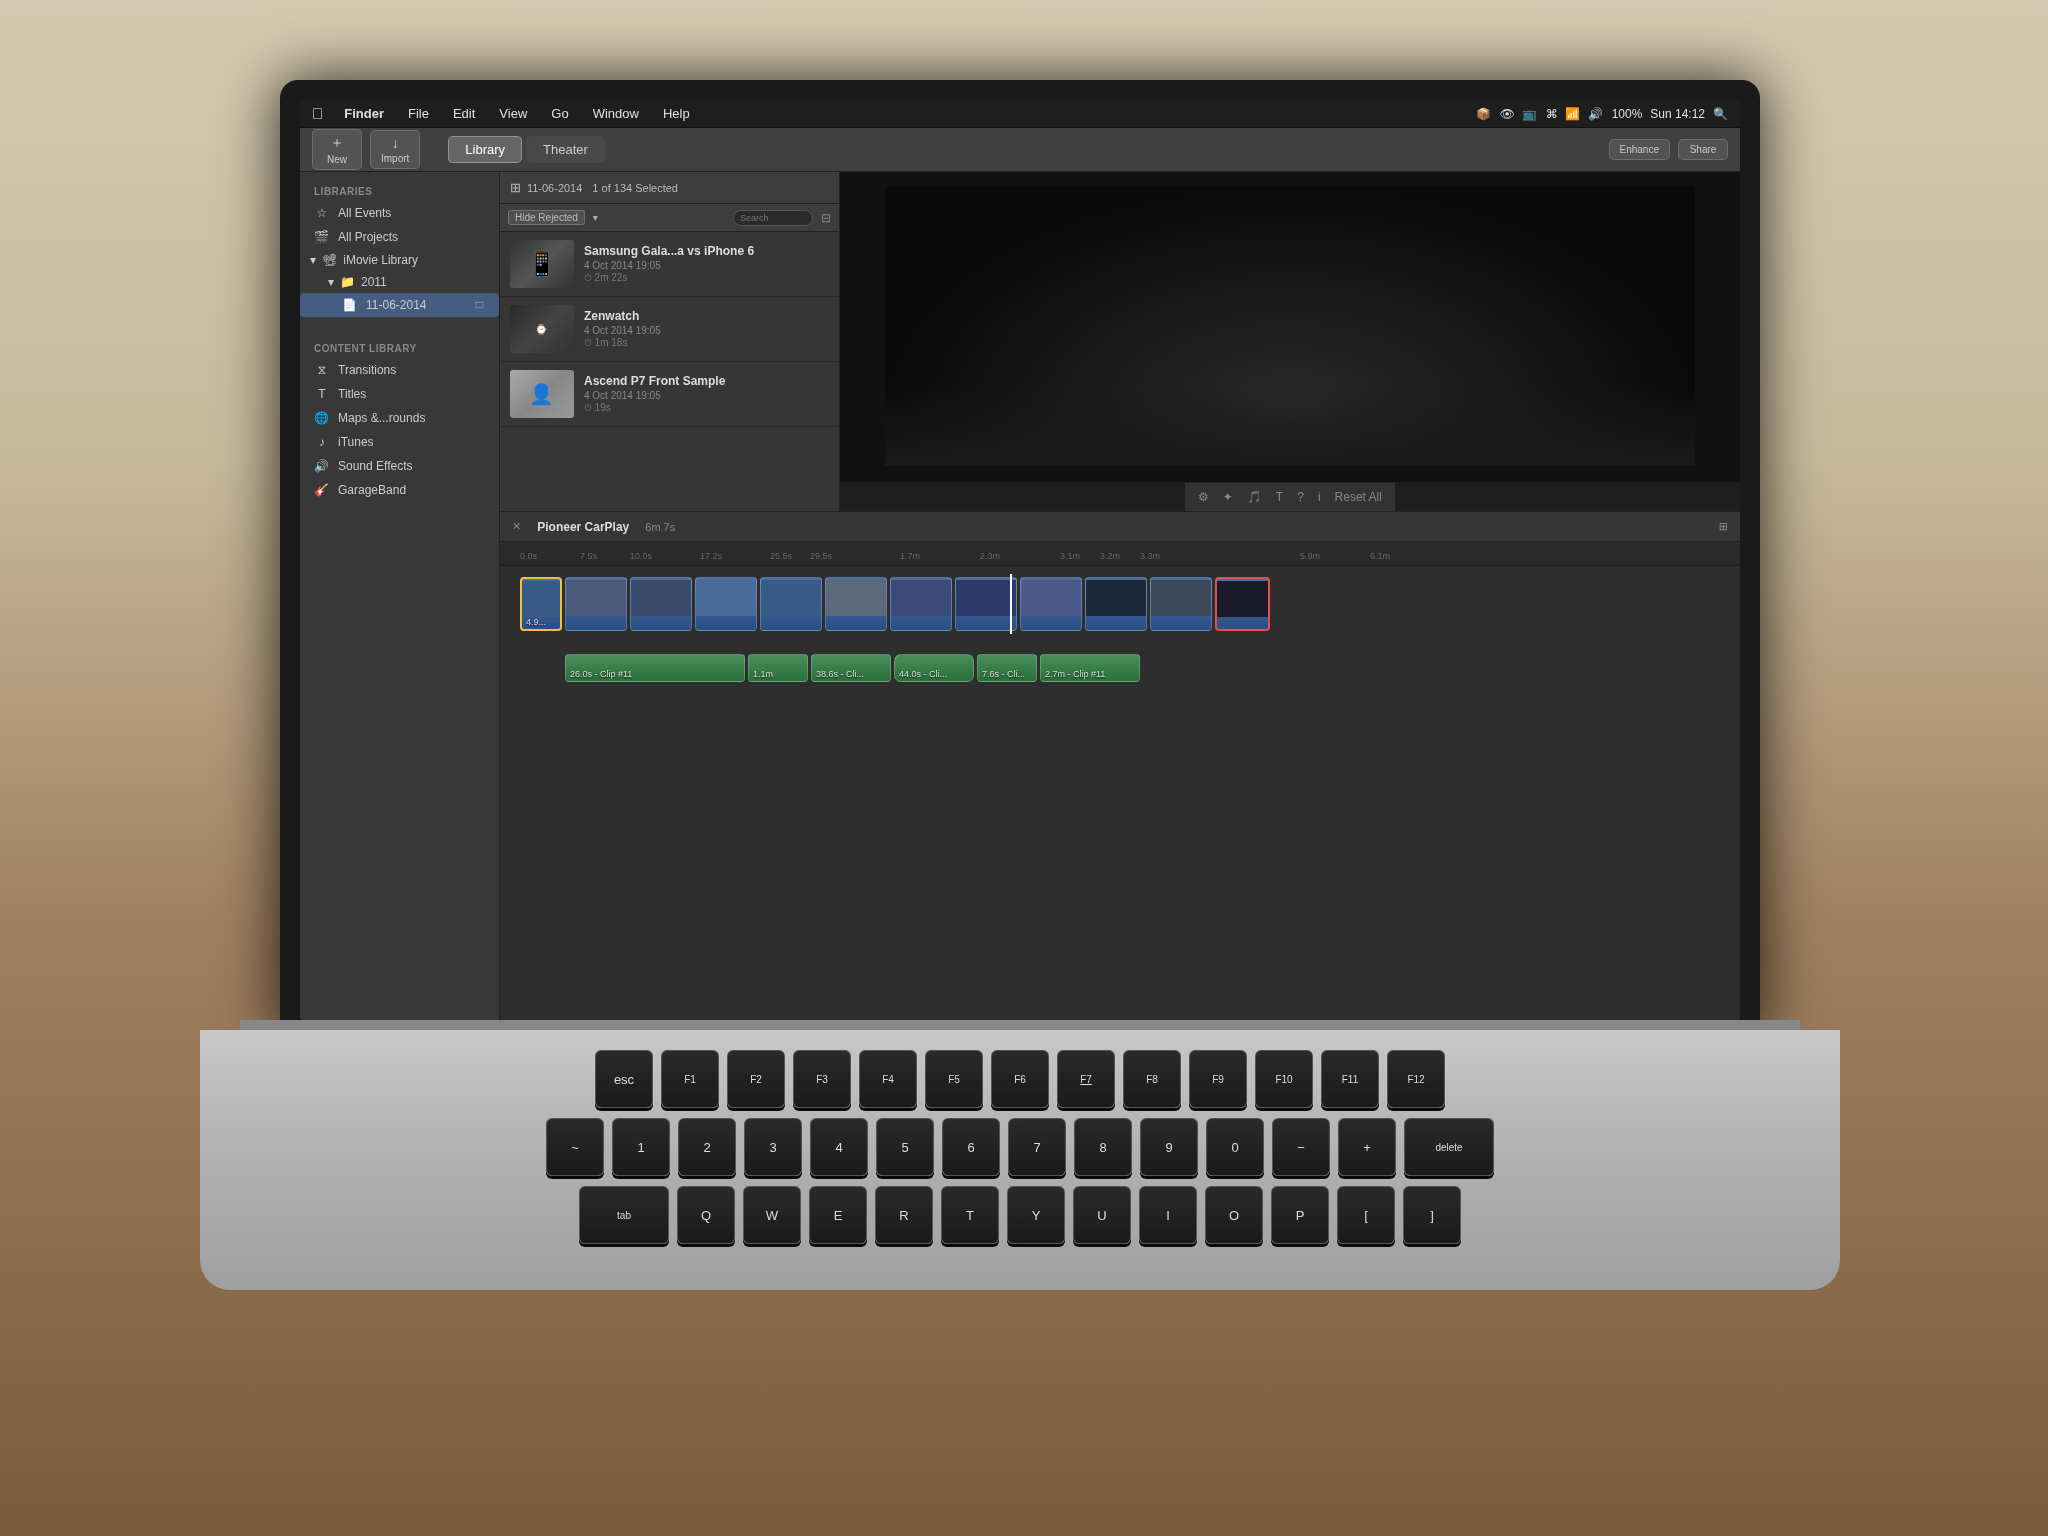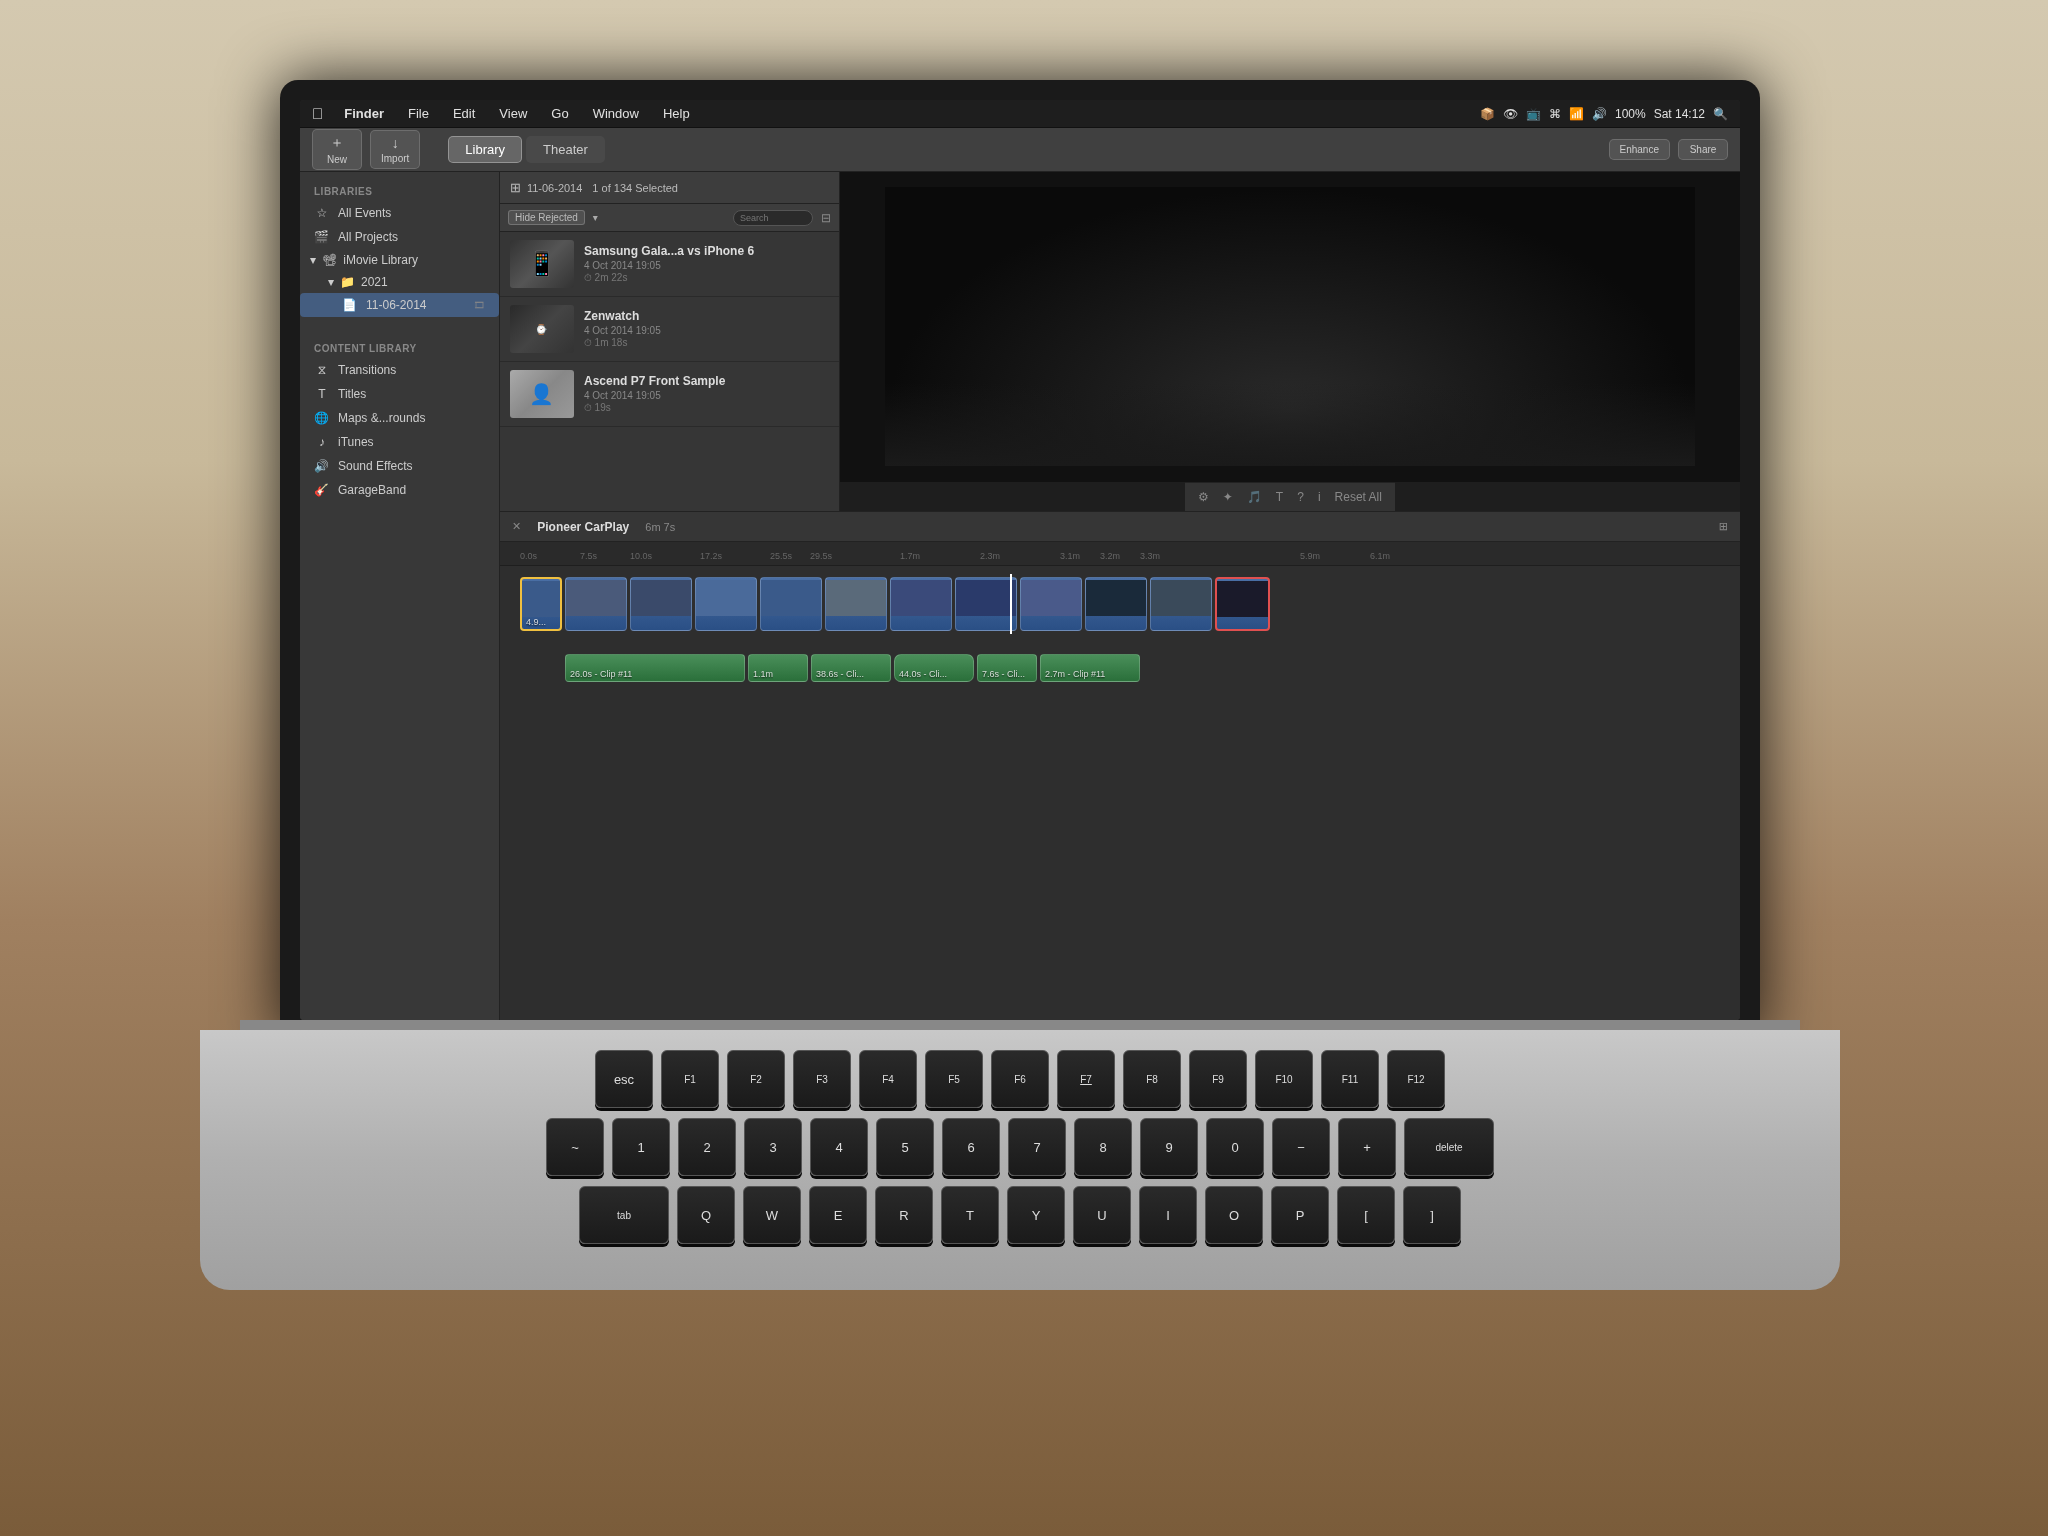--- a/index.html
+++ b/index.html
@@ -690,21 +690,21 @@
           <span class="menu-item">Help</span>
         </div>
         <div class="right-items">
           <span>📦</span>
           <span>👁</span>
           <span>📺</span>
           <span>⌘</span>
           <span>📶</span>
           <span>🔊</span>
           <span>100%</span>
-          <span>Sat 14:12</span>
+          <span>Sun 14:12</span>
           <span>🔍</span>
         </div>
       </div>
 
       <div class="imovie">
 
         <div class="toolbar">
           <div class="toolbar-btn">
             <span class="icon">＋</span>
             <span>New</span>
@@ -741,21 +741,21 @@
               <span>All Projects</span>
             </div>
             <div class="sidebar-folder">
               <span>▾</span>
               <span class="item-icon">📽</span>
               <span>iMovie Library</span>
             </div>
             <div class="sidebar-folder sidebar-sub">
               <span>▾</span>
               <span class="item-icon">📁</span>
-              <span>2021</span>
+              <span>2011</span>
             </div>
             <div class="sidebar-item sidebar-sub2 selected-item">
               <span class="item-icon">📄</span>
               <span>11-06-2014</span>
               <span style="font-size:9px;margin-left:auto;color:#888;">🎞</span>
             </div>
 
             <div style="margin-top: 20px;"></div>
 
             <div class="sidebar-section-header">CONTENT LIBRARY</div>

